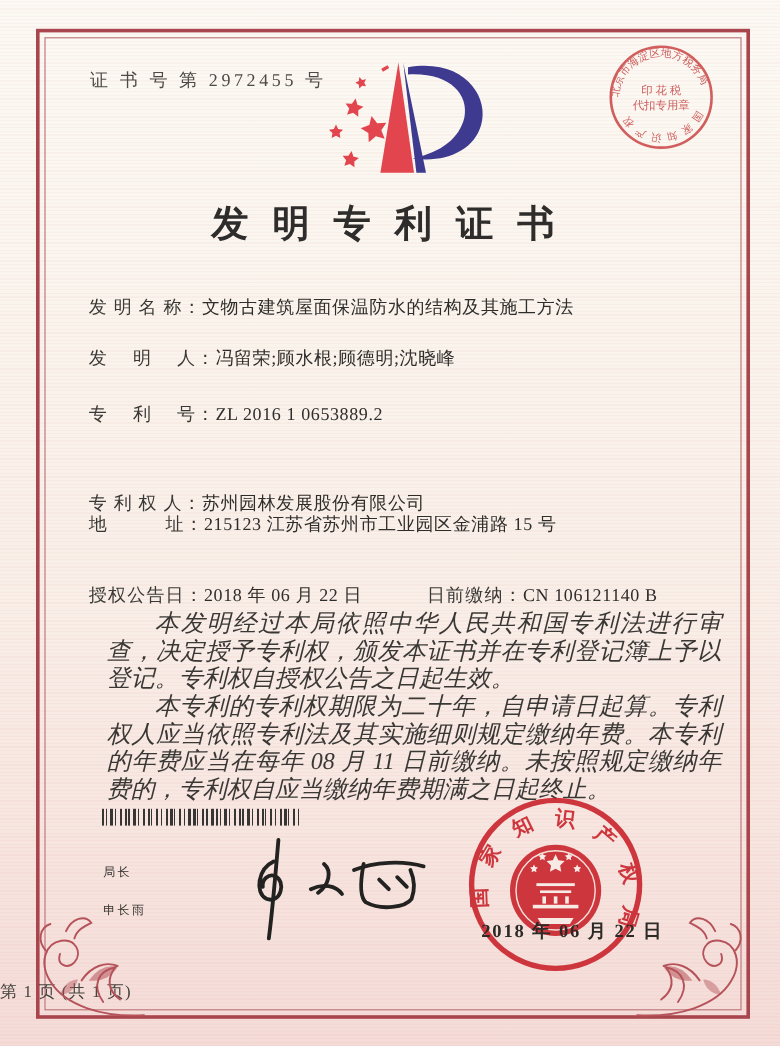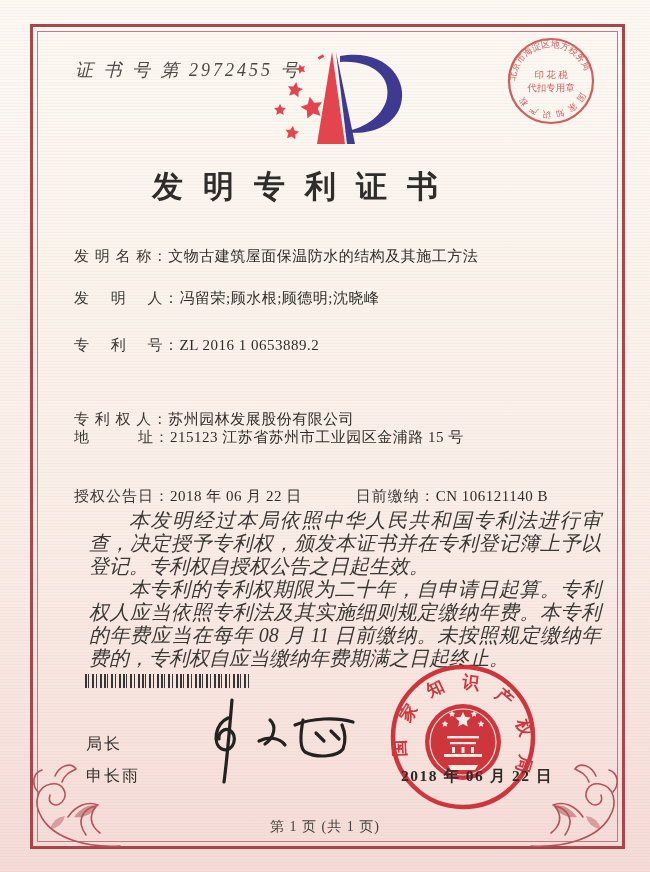--- a/index.html
+++ b/index.html
@@ -10,47 +10,47 @@
     background:repeating-linear-gradient(0deg, rgba(210,120,115,0.055) 0 1px, transparent 1px 3px);}
   
   .frame-outer{position:absolute;left:30px;top:24px;width:589px;height:819px;
     border:3px solid #a8454d;}
   .frame-inner{position:absolute;left:4px;top:4px;right:4px;bottom:4px;
     border:1px solid #c07a7e;}
   .corner-orn{position:absolute;z-index:3;}
   .corner-orn.left{left:24px;bottom:22px;}
   .corner-orn.right{right:23px;bottom:22px;transform:scaleX(-1);}
   
-  .cert-no{position:absolute;left:75px;top:58px;font-size:18px;letter-spacing:3px;color:#4c4a46;font-style:italic;}
+  .cert-no{position:absolute;left:75px;top:58px;font-size:15px;letter-spacing:3px;color:#4c4a46;}
   .logo{position:absolute;left:268px;top:46px;}
   .tax-stamp{position:absolute;left:506px;top:36px;opacity:.88;}
   .title{position:absolute;left:0;top:166px;width:590px;text-align:center;
-    font-size:31px;font-weight:700;color:#2e2d2b;letter-spacing:20px;text-indent:20px;}
+    font-size:31px;font-weight:700;color:#2e2d2b;letter-spacing:20px;text-indent:20px;padding-left:24px;}
   
   .field-row{position:absolute;left:74px;font-size:15px;color:#34322f;white-space:nowrap;text-align:center;}
   .field-row .lbl{letter-spacing:1px;color:#3a3834;}
   .field-row .val{letter-spacing:.5px;color:#2f2d2a;}
   .row1{top:247px}.row2{top:289px}.row3{top:336px}.row4{top:371px}
   .row5{top:410px}.row6{top:428px}.row7{top:487px}
   .pair2{margin-left:54px;}
   
   .body-text{position:absolute;left:89px;top:509px;width:512px;
     font-size:20px;line-height:23px;color:#3a3835;font-style:italic;text-align:justify;}
   .body-text p{margin:0;text-indent:2em;}
   
   .barcode{position:absolute;left:85px;top:674px;width:166px;height:14px;opacity:.88;
     background:repeating-linear-gradient(90deg,#1d1d1d 0 2px,transparent 2px 3px,#1d1d1d 3px 4px,
       transparent 4px 7px,#1d1d1d 7px 9px,transparent 9px 11px,#1d1d1d 11px 12px,transparent 12px 15px,
       #1d1d1d 15px 17px,transparent 17px 19px);}
-  .director{position:absolute;left:86px;top:728px;font-size:16px;color:#33312e;letter-spacing:2px;line-height:32px;}
+  .director{position:absolute;left:86px;top:712px;font-size:10px;color:#33312e;letter-spacing:2px;line-height:32px;}
   .signature{position:absolute;left:188px;top:692px;z-index:6;}
   .seal{position:absolute;left:388px;top:662px;z-index:5;opacity:.9;}
   .seal-date{position:absolute;left:401px;top:766px;z-index:6;font-size:15.5px;
     color:#2c2a26;letter-spacing:1.5px;font-weight:600;}
-  .page-footer{position:absolute;left:0;top:818px;width:650px;text-align:center;
+  .page-footer{position:absolute;left:0;top:818px;width:650px;
     font-size:14px;color:#45423d;letter-spacing:1px;}
 </style>
 </head>
 <body>
 
 <div id="canvas">
   <div id="texture"></div>
 
   <div class="frame-outer">
     <div class="frame-inner"></div>

